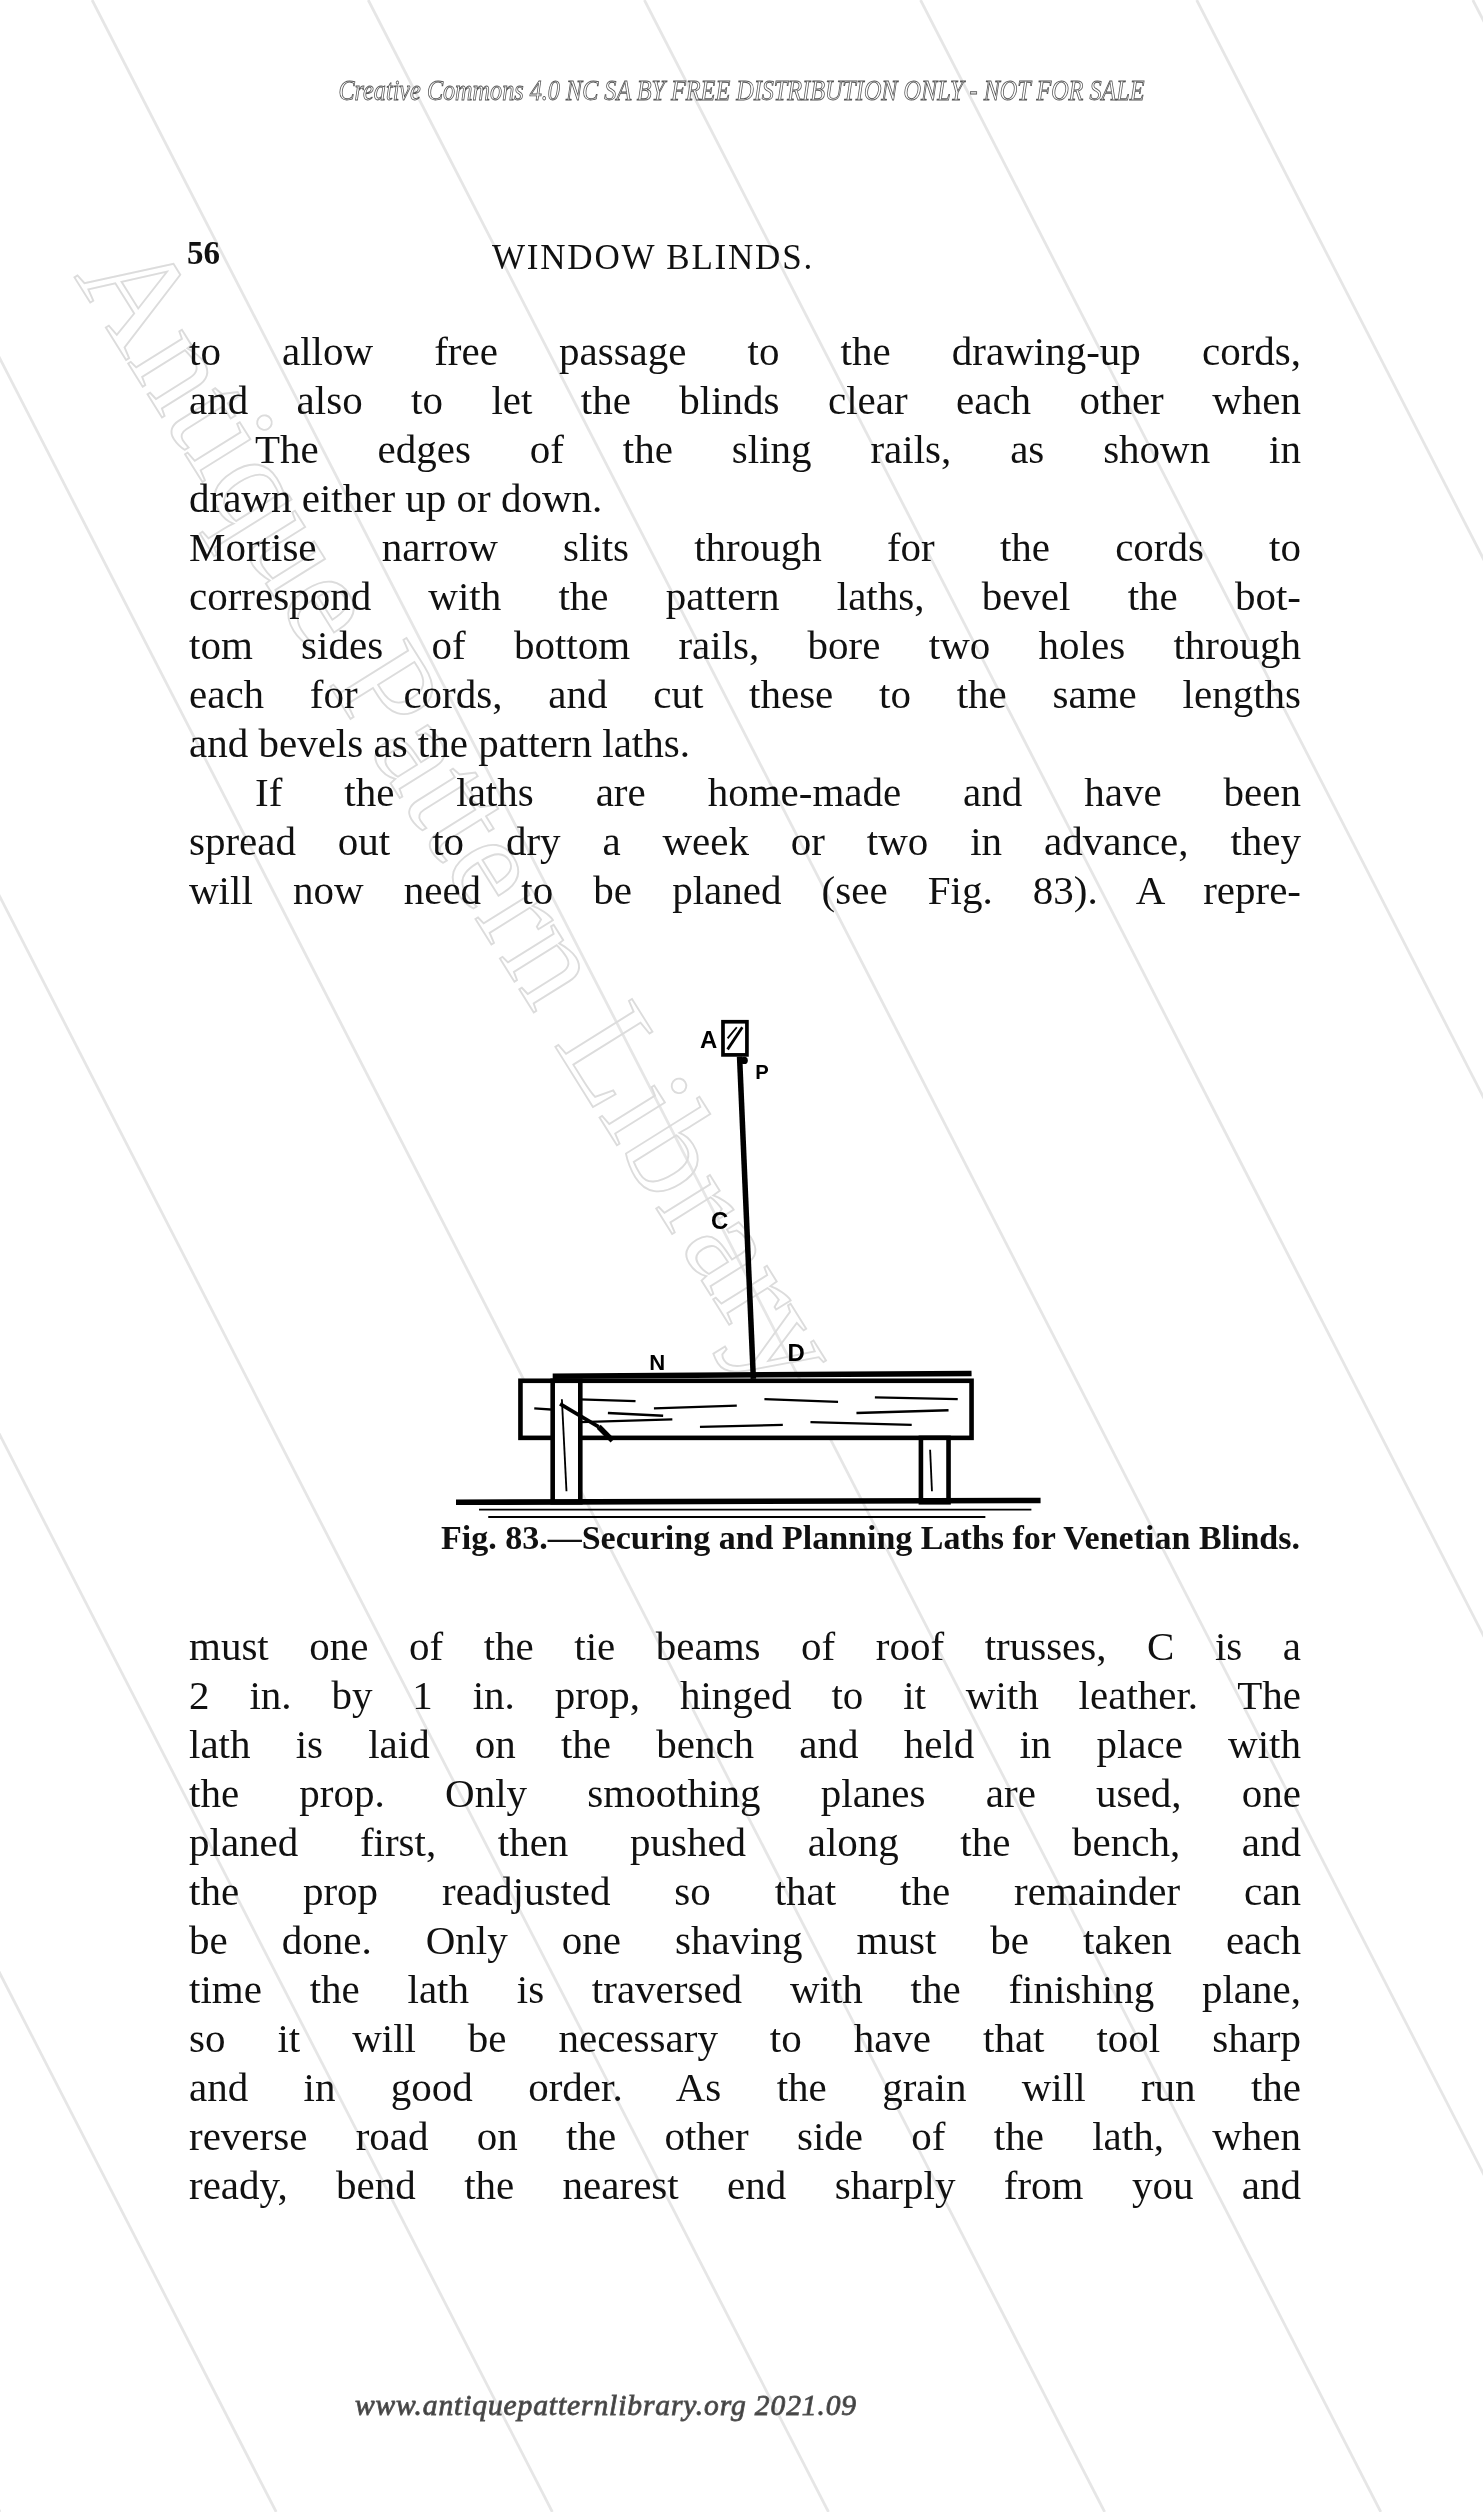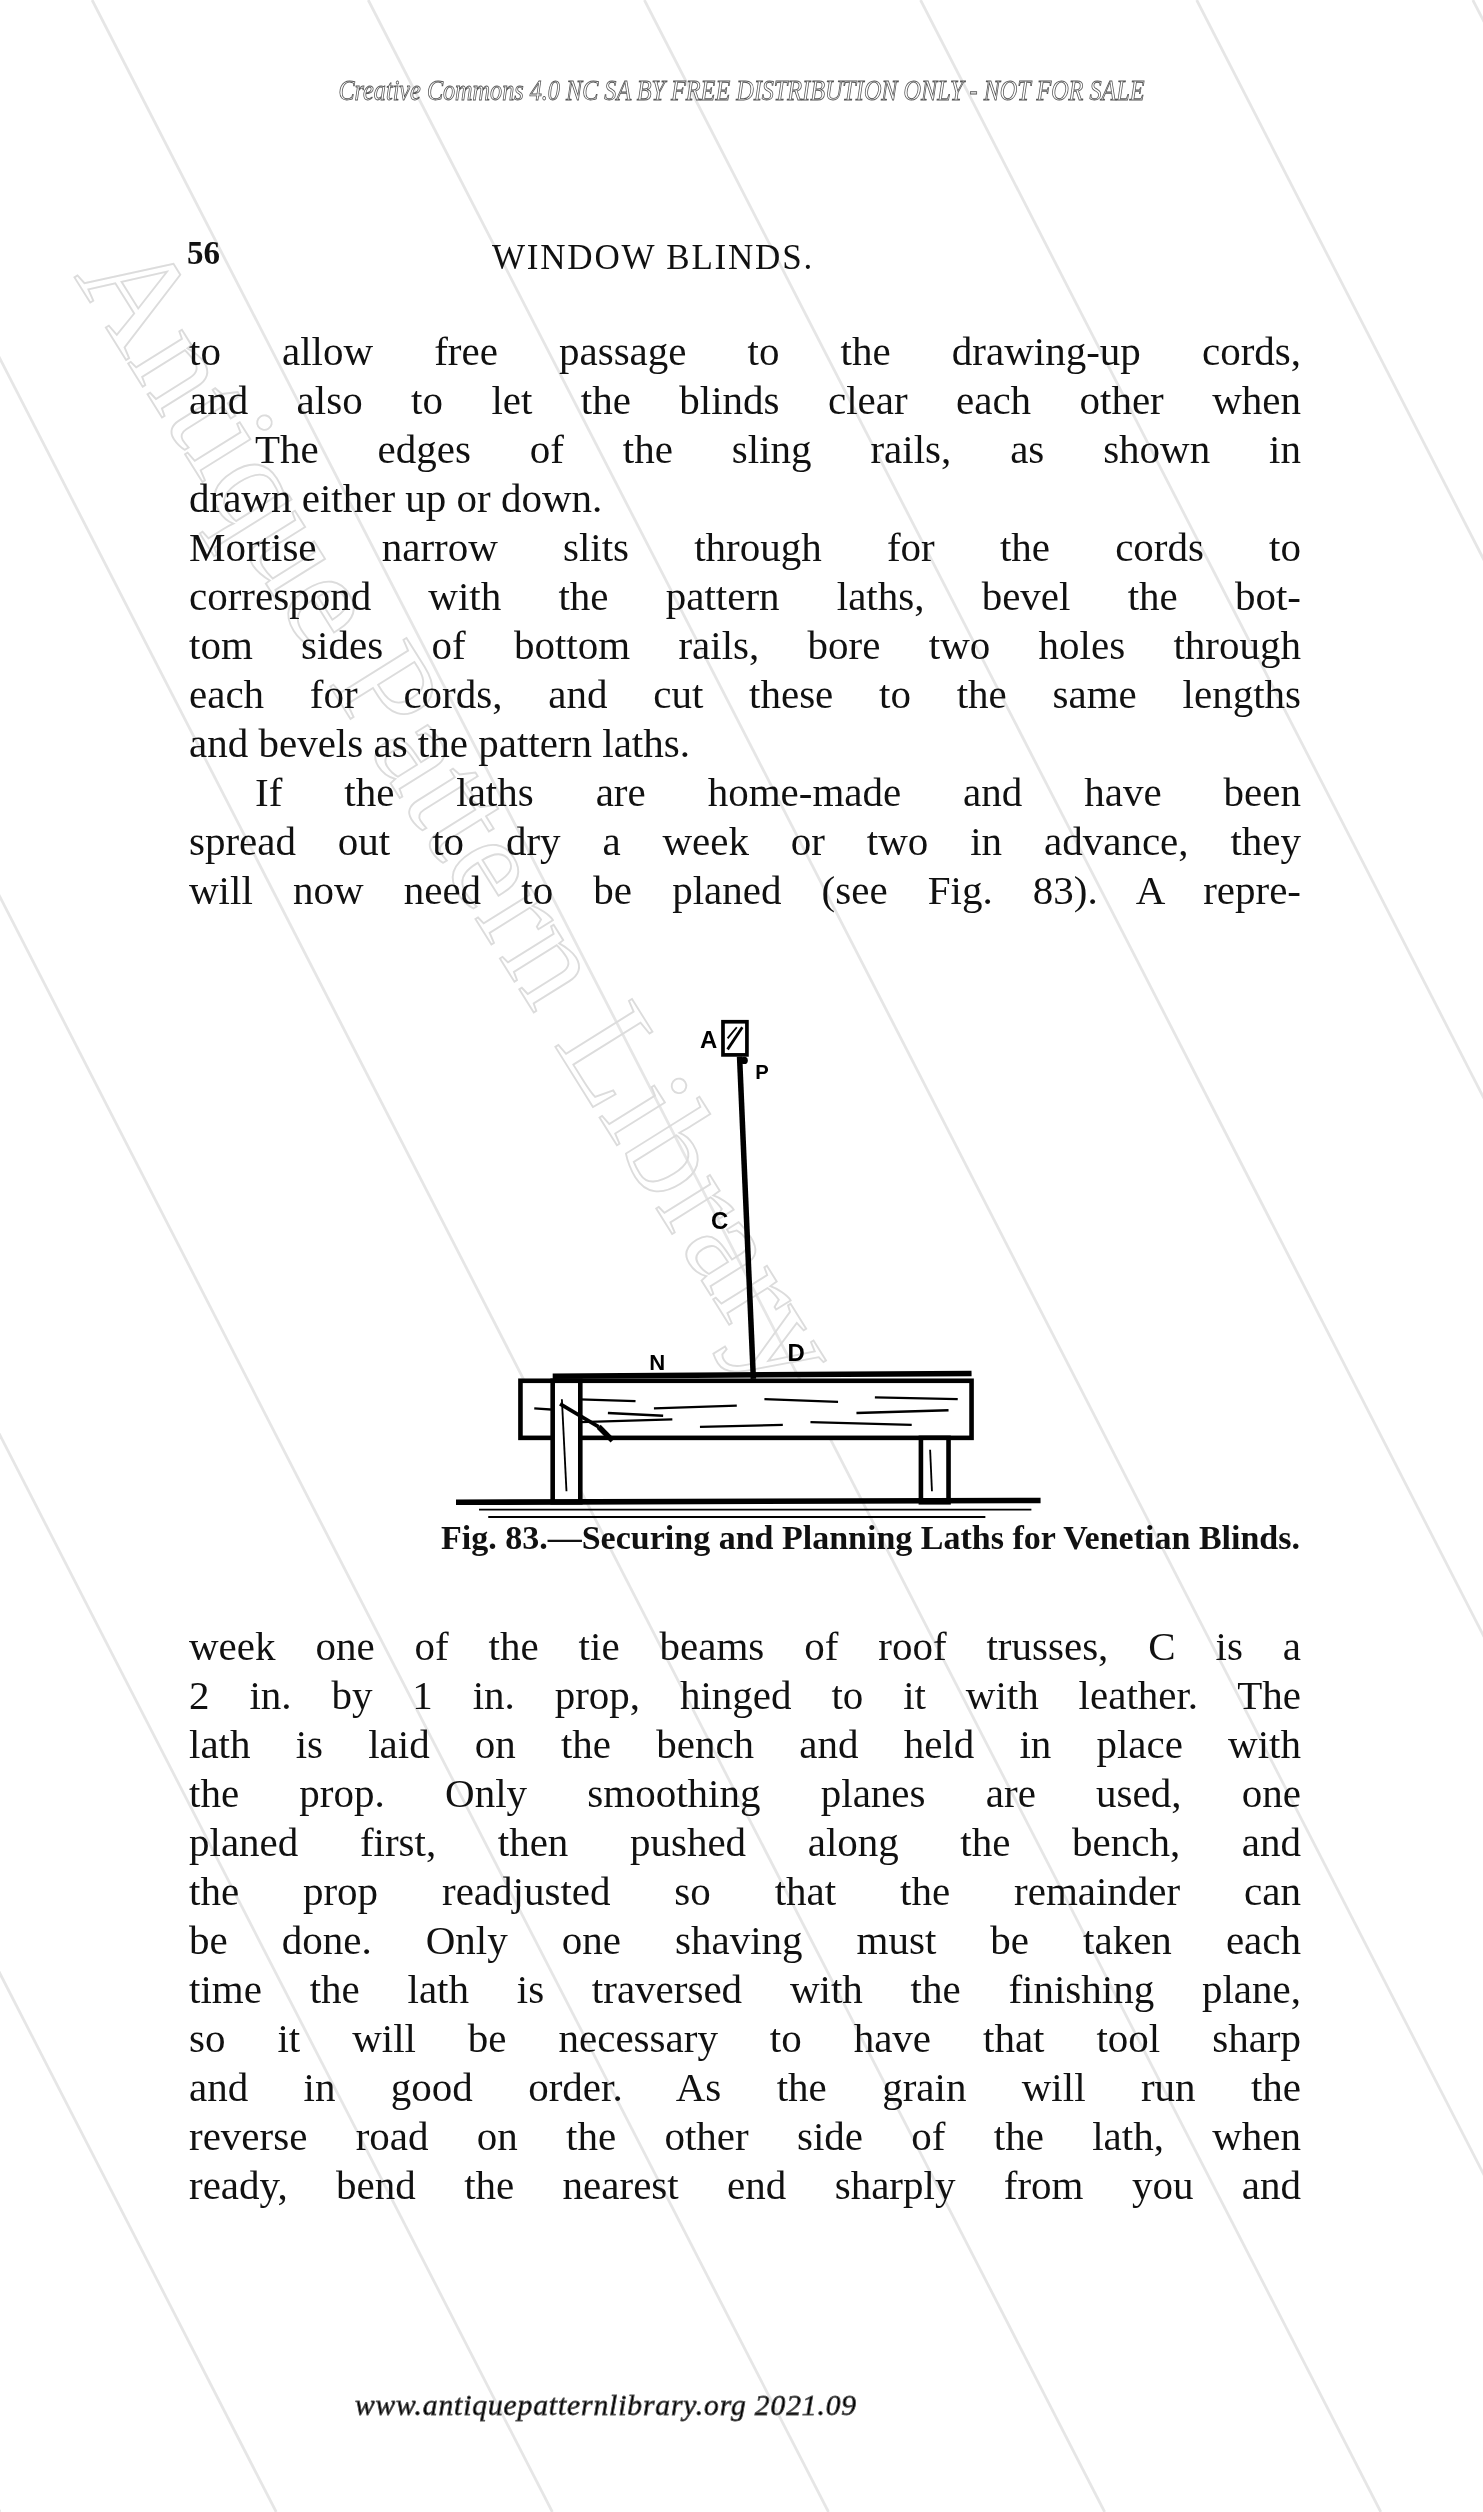--- a/index.html
+++ b/index.html
@@ -1,19 +1,19 @@
 <!DOCTYPE html>
 <html style="font-size:14.7px"><head>
 <meta charset="utf-8">
 <style>
   html, body { margin: 0; padding: 0; background: #ffffff; }
   body { width: 1483px; height: 2512px; position: relative; overflow: hidden; font-family: "DejaVu Serif", serif; color: #111; }
   .watermark-lines { position: absolute; inset: 0; pointer-events: none; }
   .cc-header { position: absolute; top: 74px; left: 0; width: 1483px; text-align: center; font-family: "Liberation Serif", serif; font-style: italic; font-size: 29.5px; color: #fff; -webkit-text-stroke: 0.9px #555; letter-spacing: 0px; transform: scaleX(0.82); }
-  .footer-url { position: absolute; top: 2389px; left: 0; width: 1212px; text-align: center; font-family: "Liberation Serif", serif; font-style: italic; font-size: 29.5px; color: #000000; -webkit-text-stroke: 0.9px #555; letter-spacing: 0.9px; }
+  .footer-url { position: absolute; top: 2389px; left: 0; width: 1212px; text-align: center; font-family: "Liberation Serif", serif; font-style: italic; font-size: 29.5px; color: #404040; -webkit-text-stroke: 0.9px #555; letter-spacing: 0.9px; }
   .page-number { position: absolute; top: 235px; left: 187px; font-family: "Liberation Serif", serif; font-size: 33px; font-weight: bold; }
   .running-head { position: absolute; top: 238px; left: 0; width: 1306px; text-align: center; font-family: "Liberation Serif", serif; font-size: 35px; letter-spacing: 1.8px; }
   .body-text { position: absolute; left: 189px; width: 1112px; font-family: "Liberation Serif", serif; font-size: 41px; line-height: 49px; text-align: justify; }
   .line { display: block; text-align: justify; text-align-last: justify; white-space: nowrap; }
   .line.last { text-align-last: left; }
   #block1 { top: 327px; }
   #block2 { top: 1622px; }
   .figure { position: absolute; left: 433px; top: 994px; width: 626px; height: 525px; }
   .caption { position: absolute; top: 1519px; left: 184px; width: 1116px; text-align: right; font-family: "Liberation Serif", serif; font-weight: bold; font-size: 34px; }
 </style>
@@ -95,21 +95,21 @@
   <text x="290" y="58" font-family="Liberation Sans, sans-serif" font-weight="bold" font-size="26">A</text>
   <text x="350" y="92" font-family="Liberation Sans, sans-serif" font-weight="bold" font-size="22">P</text>
   <text x="302" y="255" font-family="Liberation Sans, sans-serif" font-weight="bold" font-size="26">C</text>
   <text x="235" y="408" font-family="Liberation Sans, sans-serif" font-weight="bold" font-size="24">N</text>
   <text x="385" y="398" font-family="Liberation Sans, sans-serif" font-weight="bold" font-size="26">D</text>
 </svg>
 
 <div class="caption">Fig. 83.—Securing and Planning Laths for Venetian Blinds.</div>
 
 <div class="body-text" id="block2">
-  <span class="line">week one of the tie beams of roof trusses, C is a</span>
+  <span class="line">must one of the tie beams of roof trusses, C is a</span>
   <span class="line">2 in. by 1 in. prop, hinged to it with leather. The</span>
   <span class="line">lath is laid on the bench and held in place with</span>
   <span class="line">the prop. Only smoothing planes are used, one</span>
   <span class="line">planed first, then pushed along the bench, and</span>
   <span class="line">the prop readjusted so that the remainder can</span>
   <span class="line">be done. Only one shaving must be taken each</span>
   <span class="line">time the lath is traversed with the finishing plane,</span>
   <span class="line">so it will be necessary to have that tool sharp</span>
   <span class="line">and in good order. As the grain will run the</span>
   <span class="line">reverse road on the other side of the lath, when</span>

